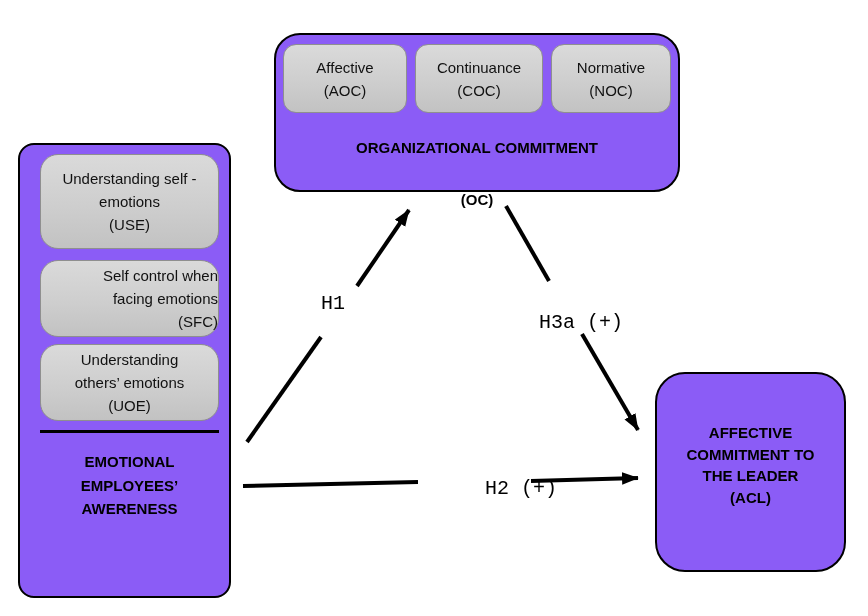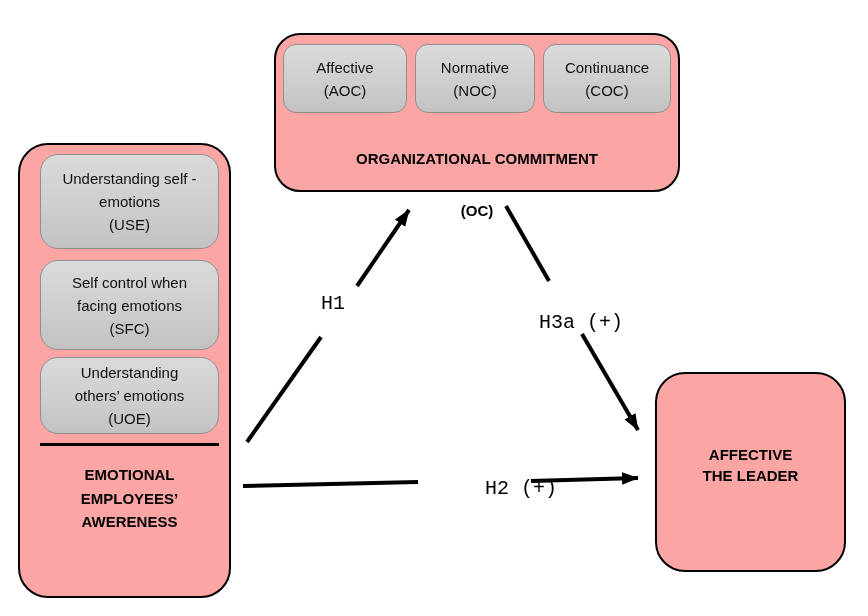--- a/index.html
+++ b/index.html
@@ -10,43 +10,43 @@
     width: 868px; height: 616px;
     background: #ffffff;
     font-family: "Liberation Sans", sans-serif;
     overflow: hidden;
   }
   .arrows-svg {
     position: absolute; left: 0; top: 0; z-index: 1;
   }
   .outer-box {
     position: absolute;
-    background: #fca5a5;
+    background: #8b5cf6;
     border: 2.5px solid #000000;
     box-sizing: border-box;
     z-index: 2;
   }
   .sub-box {
     background: linear-gradient(180deg, #dadada 0%, #cecece 55%, #c2c2c2 100%);
     border: 1.5px solid #8f8f8f;
     display: flex; flex-direction: column;
     justify-content: center; align-items: center;
     text-align: center;
     font-size: 15px; line-height: 23px; color: #111111;
     box-sizing: border-box;
   }
   .eea-box {
     left: 18px; top: 143px; width: 213px; height: 455px;
-    border-radius: 30px;
+    border-radius: 16px;
     display: flex; flex-direction: column; align-items: center;
     padding: 9px 10px 0 20px;
   }
   .eea-box .sub-box { width: 100%; border-radius: 18px; }
   .sub-use { height: 95px; margin-bottom: 11px; }
-  .sub-sfc { height: 90px; margin-bottom: 7px; }
+  .sub-sfc { height: 77px; margin-bottom: 7px; align-items: flex-end; }
   .sub-uoe { height: 77px; }
   .divider {
     background: #000000; height: 3px; width: 100%;
   }
   .eea-divider { margin-top: 9px; }
   .heading {
     font-weight: bold; color: #000000; text-align: center; font-size: 15px;
     display: flex; flex-direction: column;
   }
   .eea-heading { margin-top: 17px; line-height: 23.5px; }
@@ -55,21 +55,21 @@
     border-radius: 26px;
     display: flex; flex-direction: column;
     padding: 9px 7px 0 7px;
   }
   .oc-row { display: flex; gap: 8px; }
   .oc-row .sub-box { height: 69px; border-radius: 13px; }
   .sub-aoc { width: 124px; }
   .sub-noc { width: 120px; }
   .sub-coc { flex: 1; }
   .oc-divider { margin: 7px 10px 0 12px; width: auto; }
-  .oc-heading { margin-top: 27px; line-height: 24px; gap: 28px; }
+  .oc-heading { margin-top: 16px; line-height: 24px; gap: 28px; }
   .acl-box {
     left: 655px; top: 372px; width: 191px; height: 200px;
     border-radius: 30px;
     display: flex; align-items: center; justify-content: center;
     padding-bottom: 14px;
   }
   .acl-heading { line-height: 21.5px; }
   .arrow-label {
     position: absolute;
     transform: translate(-50%, -50%);
@@ -130,40 +130,42 @@
       <span>AWERENESS</span>
     </div>
   </div>
 
   <div class="outer-box oc-box">
     <div class="oc-row">
       <div class="sub-box sub-aoc">
         <span>Affective</span>
         <span>(AOC)</span>
       </div>
+      <div class="sub-box sub-coc">
+        <span>Continuance</span>
+        <span>(COC)</span>
+      </div>
       <div class="sub-box sub-noc">
         <span>Normative</span>
         <span>(NOC)</span>
-      </div>
-      <div class="sub-box sub-coc">
-        <span>Continuance</span>
-        <span>(COC)</span>
       </div>
     </div>
     <div class="divider oc-divider"></div>
     <div class="heading oc-heading">
       <span>ORGANIZATIONAL COMMITMENT</span>
       <span>(OC)</span>
     </div>
   </div>
 
   <div class="outer-box acl-box">
     <div class="heading acl-heading">
       <span>AFFECTIVE</span>
+      <span>COMMITMENT TO</span>
       <span>THE LEADER</span>
+      <span>(ACL)</span>
     </div>
   </div>
 
   <div class="arrow-label lbl-h1">H1</div>
   <div class="arrow-label lbl-h3a">H3a (+)</div>
   <div class="arrow-label lbl-h2">H2 (+)</div>
 
 </div>
 
 </body></html>

